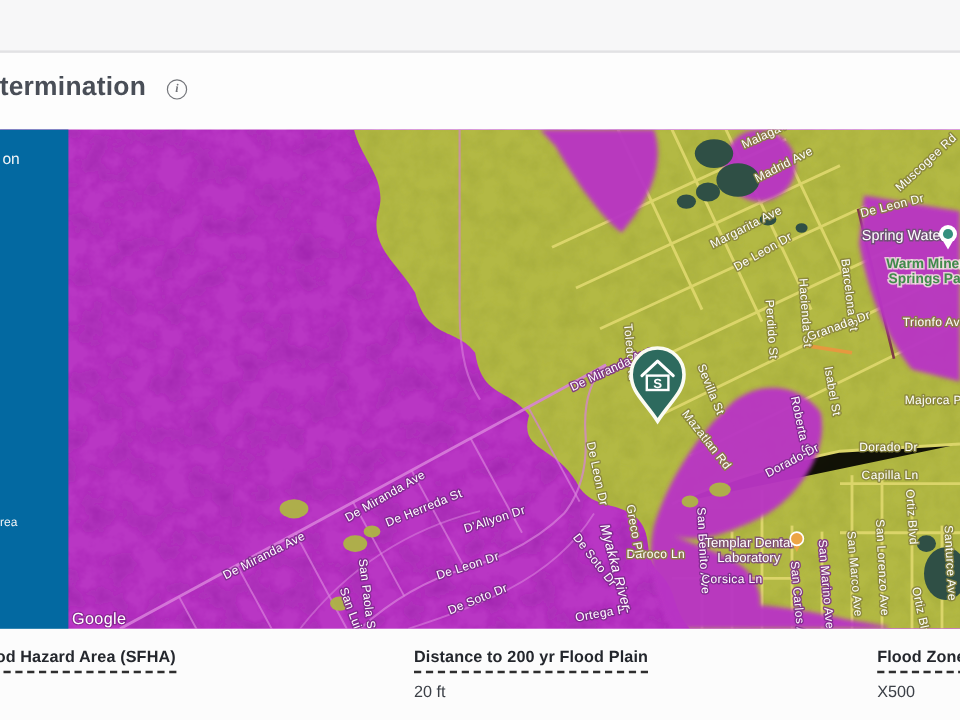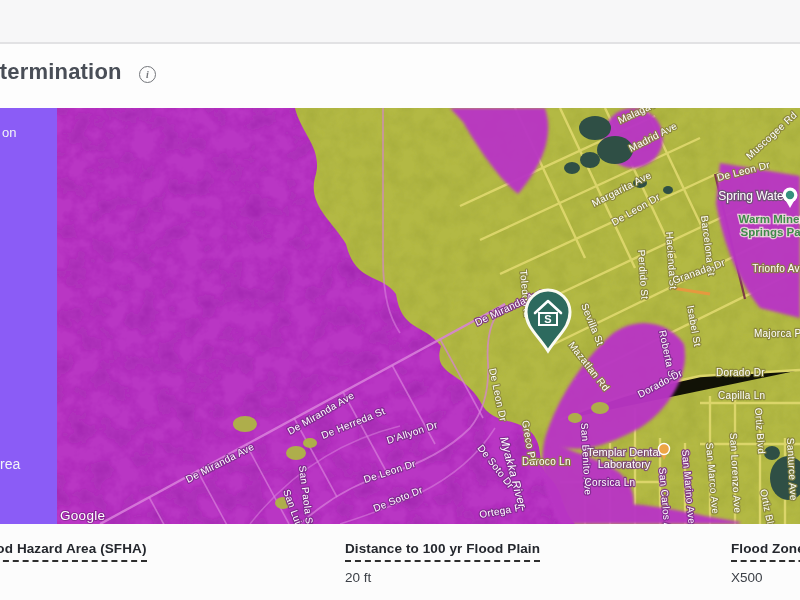--- a/index.html
+++ b/index.html
@@ -11,24 +11,24 @@
   .topbar{position:absolute;left:0;top:0;width:800px;height:42px;background:#f7f7f8;border-bottom:2px solid #e2e2e4;}
   
   .title{position:absolute;left:-96px;top:59px;font-size:22px;font-weight:bold;color:#494e57;letter-spacing:.2px;white-space:nowrap;}
   .info-icon{
     position:absolute;left:139px;top:66px;width:15px;height:15px;border:1.6px solid #73757a;border-radius:50%;
     color:#73757a;font-size:10px;font-weight:bold;text-align:center;line-height:15px;font-family:"Liberation Serif",serif;font-style:italic;
   }
   
   .map-wrap{position:absolute;left:0;top:108px;width:800px;height:416px;overflow:hidden;background:#b936c4;}
   
-  .side-panel{position:absolute;left:0;top:108px;width:57px;height:432px;background:#8b5cf6;}
+  .side-panel{position:absolute;left:0;top:108px;width:57px;height:432px;background:#0369a1;}
   .side-frag{position:absolute;color:#f3f5f7;font-size:13px;white-space:nowrap;}
   .frag-on{left:2px;top:17px;}
-  .frag-rea{left:0px;top:322px;font-size:14px;margin-top:26px;}
+  .frag-rea{left:0px;top:322px;font-size:10px;}
   
   .legend{position:absolute;left:0;top:524px;width:800px;height:76px;background:#fcfcfc;}
   .legend-item{position:absolute;top:15px;white-space:nowrap;}
   .legend-item .lab{font-size:13.5px;font-weight:bold;color:#24272d;border-bottom:2px dashed #2e2e2e;padding-bottom:4px;display:inline-block;letter-spacing:.1px;}
   .legend-item .val{font-size:13.5px;color:#3c4047;margin-top:8px;}
   .li-1{left:-76px;}
   .li-2{left:345px;}
   .li-3{left:731px;}
   
   text{font-family:"Liberation Sans",sans-serif;}
@@ -235,20 +235,20 @@
   <span class="side-frag frag-on">on</span>
   <span class="side-frag frag-rea">rea</span>
 </div>
 
 <div class="legend">
   <div class="legend-item li-1">
     <span class="lab">Special Flood Hazard Area (SFHA)</span>
     <div class="val"></div>
   </div>
   <div class="legend-item li-2">
-    <span class="lab">Distance to 100 yr Flood Plain</span>
+    <span class="lab">Distance to 200 yr Flood Plain</span>
     <div class="val">20 ft</div>
   </div>
   <div class="legend-item li-3">
     <span class="lab">Flood Zone Code</span>
     <div class="val">X500</div>
   </div>
 </div>
 
 </body></html>

